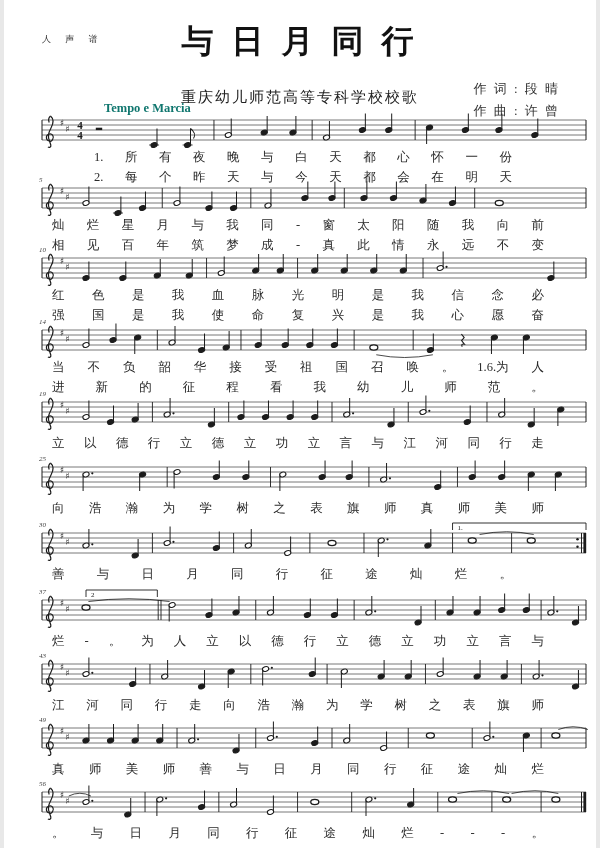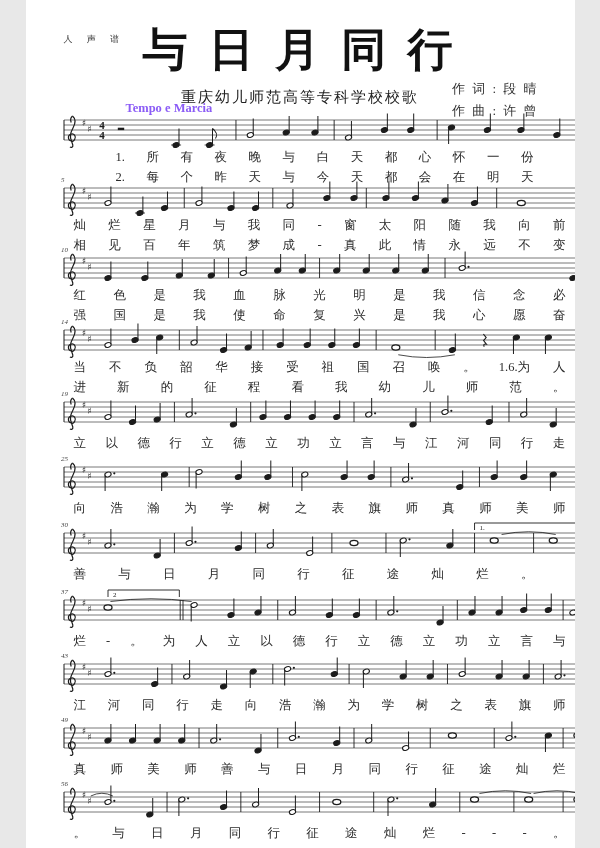--- a/index.html
+++ b/index.html
@@ -1,26 +1,26 @@
 <!DOCTYPE html>
 <html><head>
 <meta charset="utf-8">
 <style>
   html,body{margin:0;padding:0;background:#e8e8e8;}
-  .page{position:relative;width:549px;height:848px;background:#ffffff;margin:0 auto;
+  .page{position:relative;width:592px;height:848px;background:#ffffff;margin:0 auto;
         font-family:"Liberation Serif","DejaVu Serif",serif;color:#1c1c1c;overflow:hidden;}
   .hdr-part{position:absolute;left:38px;top:33px;font-size:9px;letter-spacing:6px;color:#333;}
   .hdr-title{position:absolute;left:0;top:20px;width:100%;text-align:center;
-             font-size:45px;font-weight:bold;letter-spacing:5px;color:#111;}
+             font-size:32px;font-weight:bold;letter-spacing:5px;color:#111;}
   .hdr-subtitle{position:absolute;left:0;top:88px;width:100%;text-align:center;
                 font-size:15px;font-weight:normal;letter-spacing:2px;color:#222;}
   .credits{position:absolute;right:36px;top:78px;text-align:center;font-size:13px;
            line-height:22px;color:#333;letter-spacing:2px;}
   .tempo{position:absolute;left:100px;top:101px;font-size:12.5px;font-weight:bold;
-         font-family:"Liberation Serif",serif;color:#8b5cf6;}
+         font-family:"Liberation Serif",serif;color:#0f766e;}
   .system-svg{position:absolute;left:0;}
   .lyric-row{position:absolute;display:flex;justify-content:space-between;
              font-size:12.5px;color:#2a2a2a;line-height:14px;}
   .lyric-row span{white-space:nowrap;}
 </style>
 </head>
 <body>
 
 <div class="page">
   <div class="hdr-part">人 声 谱</div>

